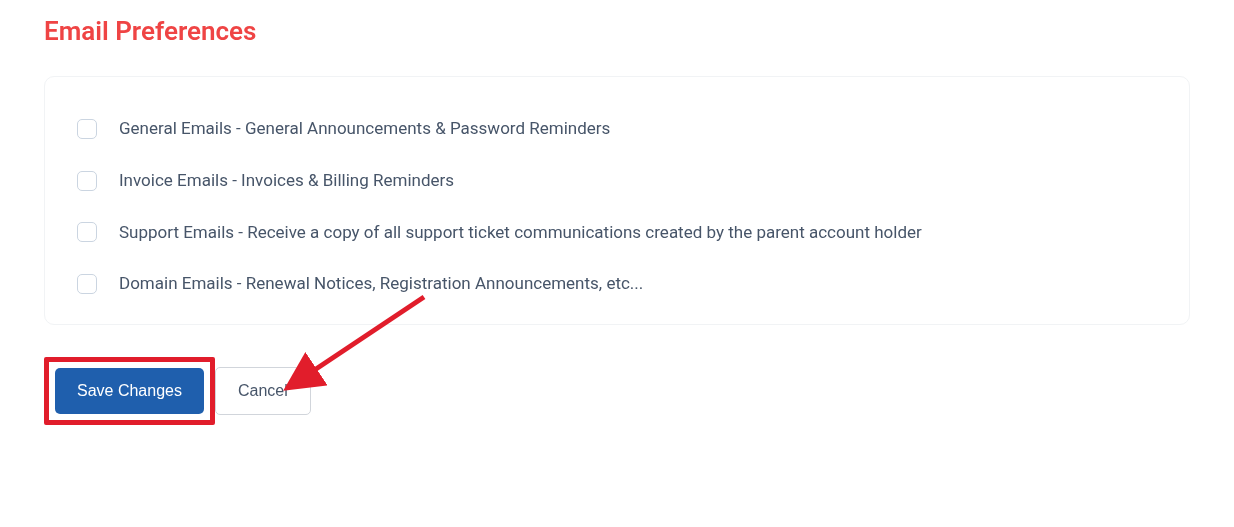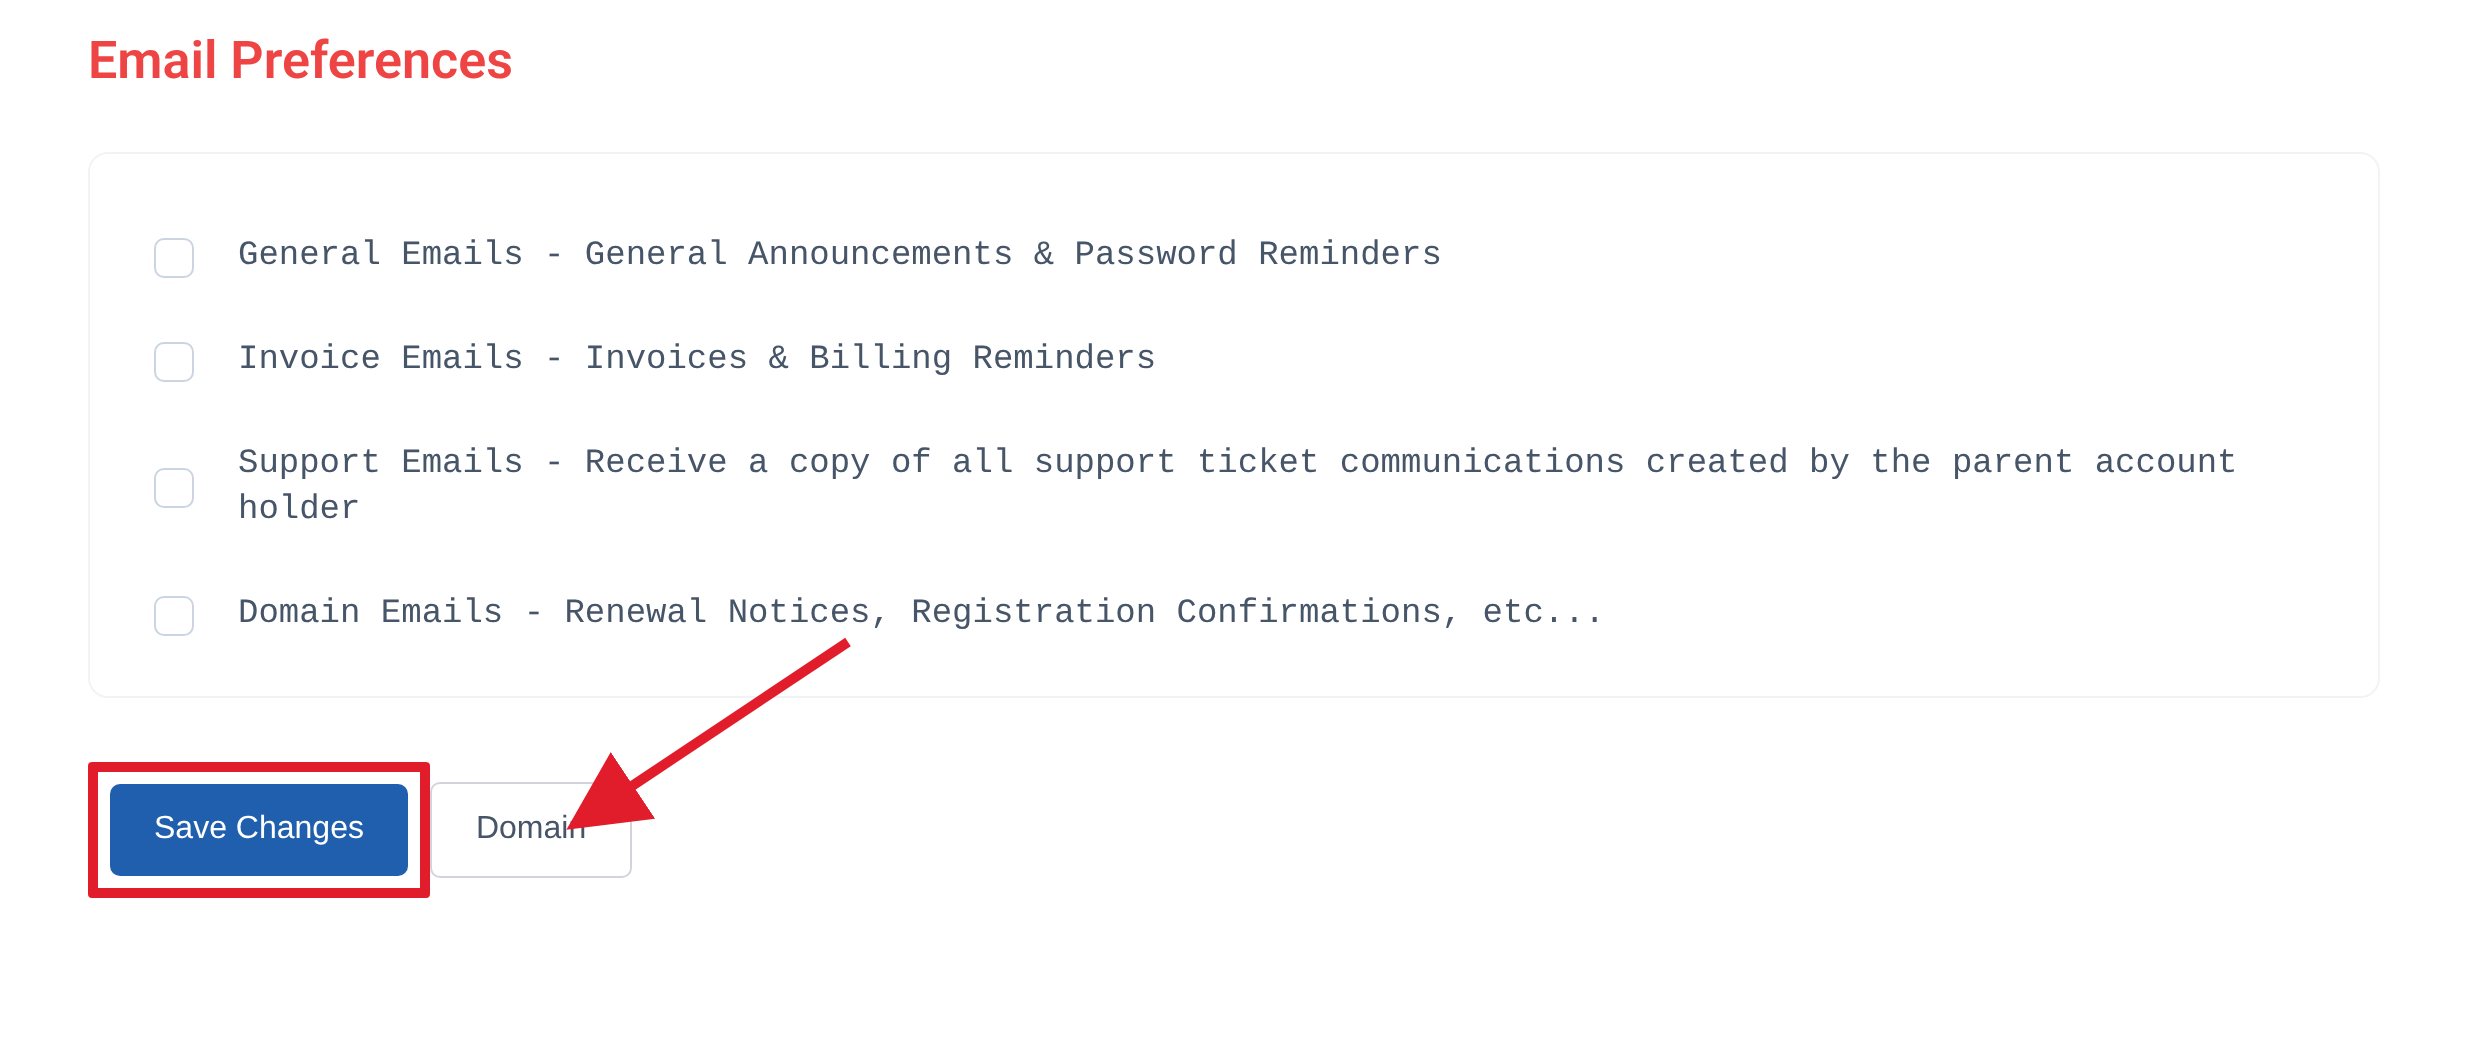--- a/index.html
+++ b/index.html
@@ -19,21 +19,20 @@
     font-weight: 600;
     color: #ef4444;
     margin: 0 0 30px 0;
   }
   .card {
     background: #ffffff;
     border: 1px solid #f1f3f5;
     border-radius: 10px;
     padding: 40px 28px 28px 32px;
     margin-bottom: 32px;
-    font-family: Liberation Mono, monospace;
   }
   .pref-row {
     display: flex;
     align-items: center;
     margin-bottom: 28px;
   }
   .pref-row:last-child {
     margin-bottom: 0;
   }
   .checkbox {
@@ -103,31 +102,31 @@
     <div class="pref-row">
       <div class="checkbox"></div>
       <span class="pref-label">Invoice Emails - Invoices &amp; Billing Reminders</span>
     </div>
     <div class="pref-row">
       <div class="checkbox"></div>
       <span class="pref-label">Support Emails - Receive a copy of all support ticket communications created by the parent account holder</span>
     </div>
     <div class="pref-row">
       <div class="checkbox"></div>
-      <span class="pref-label">Domain Emails - Renewal Notices, Registration Confirmations, etc...</span>
+      <span class="pref-label">Domain Emails - Renewal Notices, Registration Announcements, etc...</span>
     </div>
   </div>
 
   <div class="button-row">
     <svg class="arrow-svg" width="180" height="110">
       <defs>
         <marker id="arrowhead" markerWidth="8" markerHeight="8" refX="3" refY="4" orient="auto">
           <polygon points="0 0, 8 4, 0 8" fill="#e11d2b"></polygon>
         </marker>
       </defs>
       <line x1="160" y1="10" x2="40" y2="90" stroke="#e11d2b" stroke-width="5" marker-end="url(#arrowhead)"></line>
     </svg>
     <span class="highlight-box">
       <button class="btn-primary">Save Changes</button>
     </span>
-    <button class="btn-secondary">Domain</button>
+    <button class="btn-secondary">Cancel</button>
   </div>
 </div>
 
 </body></html>

